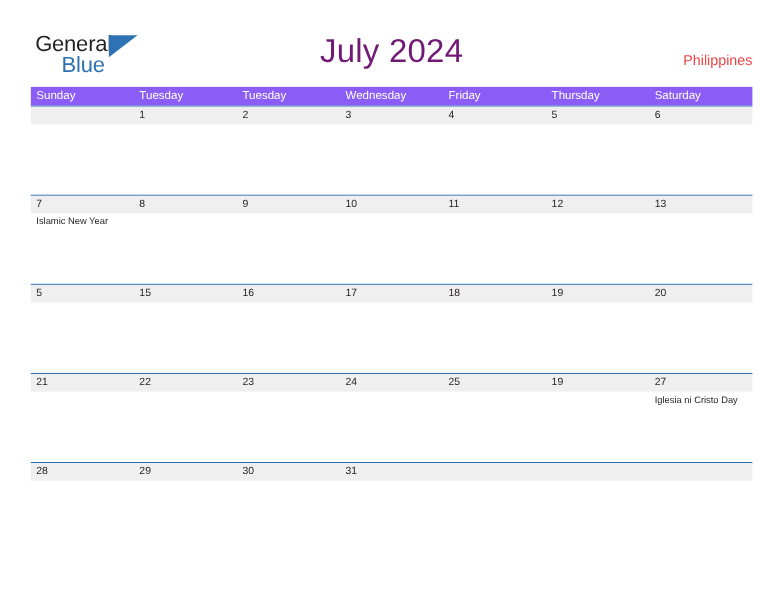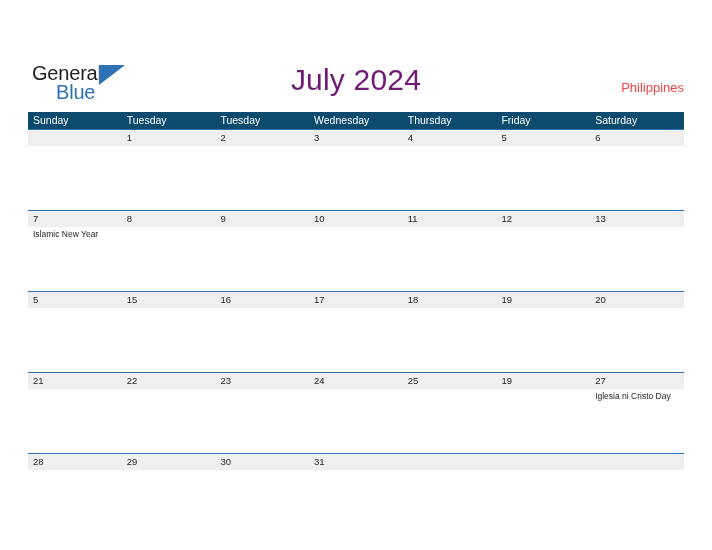--- a/index.html
+++ b/index.html
@@ -10,21 +10,20 @@
     width: 712px;
     height: 550px;
     background: #ffffff;
     font-family: "Liberation Sans", sans-serif;
     overflow: hidden;
   }
   .page {
     position: relative;
     width: 712px;
     height: 397px;
-    margin-top: 33px;
   }
 
   
   .header {
     position: absolute;
     left: 0;
     top: 0;
     width: 712px;
     height: 78px;
   }
@@ -90,21 +89,21 @@
   .calendar {
     position: absolute;
     left: 28px;
     top: 79px;
     width: 656px;
   }
   .dow-row {
     display: flex;
     width: 656px;
     height: 17px;
-    background: #0c4a6e;
+    background: #8b5cf6;
   }
   .dow-cell {
     width: 93.7px;
     height: 17px;
     line-height: 17px;
     padding-left: 5px;
     box-sizing: border-box;
     color: #ffffff;
     font-size: 10.5px;
     font-family: "Liberation Sans", sans-serif;
@@ -176,22 +175,22 @@
 
   </div>
 
   <div class="calendar">
 
     <div class="dow-row">
       <div class="dow-cell">Sunday</div>
       <div class="dow-cell">Tuesday</div>
       <div class="dow-cell">Tuesday</div>
       <div class="dow-cell">Wednesday</div>
+      <div class="dow-cell">Friday</div>
       <div class="dow-cell">Thursday</div>
-      <div class="dow-cell">Friday</div>
       <div class="dow-cell">Saturday</div>
     </div>
 
     <div class="week-row">
       <div class="week-band">
         <div class="day-num-cell"></div>
         <div class="day-num-cell">1</div>
         <div class="day-num-cell">2</div>
         <div class="day-num-cell">3</div>
         <div class="day-num-cell">4</div>

